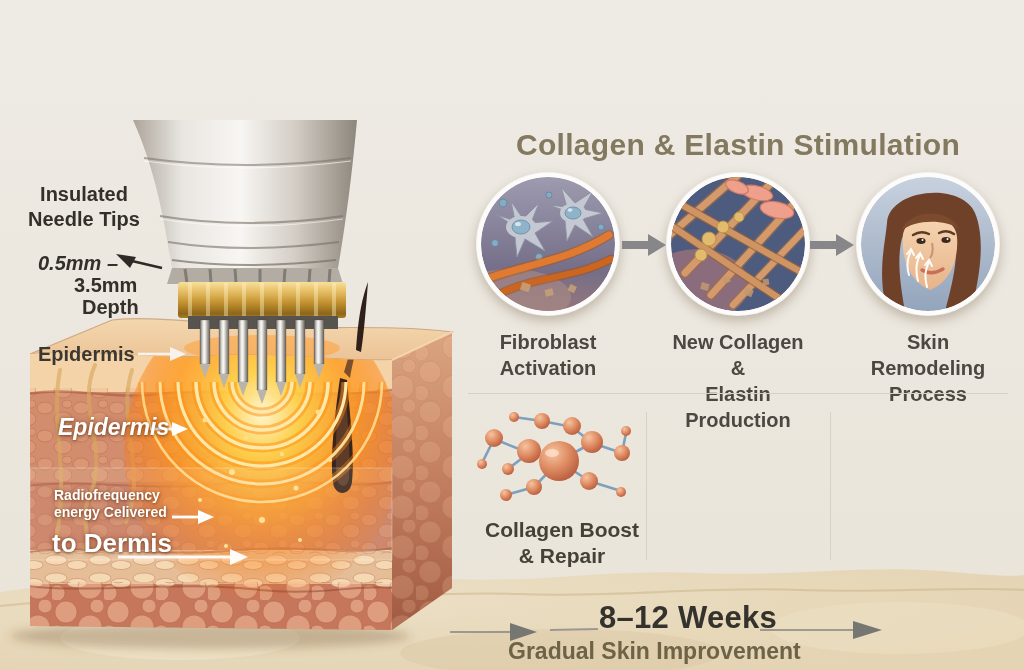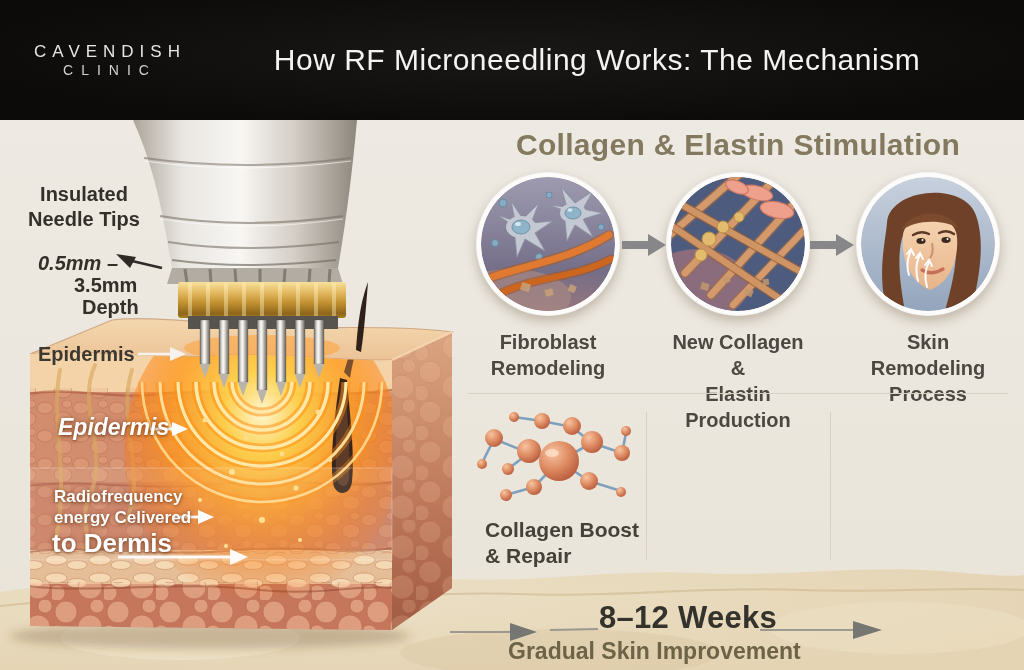--- a/index.html
+++ b/index.html
@@ -29,43 +29,36 @@
   .circle{width:144px;height:144px;border-radius:50%;background:#fdfcfa;
           box-shadow:0 5px 12px rgba(110,85,60,.35), inset 0 0 0 1px rgba(0,0,0,.04);
           display:flex;align-items:center;justify-content:center;}
   .circle svg{border-radius:50%;}
   .step-cap{margin-top:13px;text-align:center;font-size:20px;line-height:1.3;font-weight:600;color:#4b4741;}
   .step-arrow{position:absolute;top:112px;width:44px;height:26px;}
   .hdiv{position:absolute;left:6px;top:273px;width:540px;height:1px;background:#d7d1c3;}
   .benefits{position:absolute;left:0;top:288px;width:552px;display:grid;grid-template-columns:184px 184px 184px;}
   .benefit{display:flex;flex-direction:column;align-items:center;}
   .bimg{height:102px;display:flex;align-items:center;justify-content:center;}
-  .ben-cap{margin-top:7px;font-size:21px;line-height:1.25;font-weight:600;color:#454139;margin-left:16px;}
+  .ben-cap{margin-top:7px;text-align:center;font-size:21px;line-height:1.25;font-weight:600;color:#454139;margin-left:16px;}
   .vdiv{position:absolute;top:292px;width:1px;height:148px;background:#d8d2c5;}
   
   .band{position:absolute;left:0;top:558px;width:844px;height:112px;z-index:2;}
   .band .wave{position:absolute;left:0;top:0;}
   .weeks{position:absolute;left:528px;top:42px;width:320px;text-align:center;
          font-size:31px;font-weight:700;color:#34322d;letter-spacing:.3px;}
   .band-sub{position:absolute;left:508px;top:80px;width:380px;text-align:left;
             font-size:23px;font-weight:600;color:#6d6347;}
   .t-arrow{position:absolute;top:60px;}
 </style>
 </head>
 <body>
 
 <div class="canvas">
 
-  <div class="hdr">
-    <div class="brand">
-      <div class="b1">CAVENDISH</div>
-      <div class="b2">CLINIC</div>
-    </div>
-    <h1>How RF Microneedling Works: The Mechanism</h1>
-  </div>
 
   <div class="band">
     <svg class="wave" width="1024" height="112" viewBox="0 0 1024 112">
       <defs>
         <radialGradient id="bnd1" cx="30%" cy="30%" r="80%">
           <stop offset="0%" stop-color="#ecdfc4"></stop>
             <stop offset="100%" stop-color="#e4d4b4"></stop>
         </radialGradient>
       </defs>
       <path d="M0,34 C60,26 120,18 200,25 C290,33 360,17 450,21 C540,25 610,11 700,15 C790,19 860,7 940,13 C990,17 1010,19 1024,17 L1024,112 L0,112 Z" fill="url(#bnd1)"></path>
@@ -139,21 +132,21 @@
 
               <g fill="#c69f78" opacity=".9">
                 <rect x="40" y="106" width="9" height="8" transform="rotate(18 44 110)"></rect>
                 <rect x="64" y="112" width="8" height="7" transform="rotate(-12 68 115)"></rect>
                 <rect x="88" y="108" width="7" height="7" transform="rotate(25 91 111)"></rect>
               </g>
             </g>
           </svg>
         </div>
         <div class="step-cap pre">Fibroblast
-Remodeling</div>
+Activation</div>
       </div>
 
       <div class="step">
         <div class="circle">
           <svg width="134" height="134" viewBox="0 0 134 134">
             <defs>
                 <clipPath id="c2clip">
                   <circle cx="67" cy="67" r="67"></circle>
                 </clipPath>
               </defs>
@@ -569,17 +562,17 @@
 Needle Tips</div>
 
   <div class="lbl lbl-dark" style="left:38px;top:251px;font-weight:600;font-style:italic;">0.5mm –</div>
   <div class="lbl lbl-dark" style="left:74px;top:273px;font-weight:600;">3.5mm</div>
   <div class="lbl lbl-dark" style="left:82px;top:295px;font-weight:600;">Depth</div>
 
   <div class="lbl" style="left:38px;top:343px;font-size:20px;font-weight:600;color:#3b3731;">Epidermis</div>
 
   <div class="lbl lbl-white" style="left:58px;top:414px;font-size:23px;font-style:italic;">Epidermis</div>
 
-  <div class="lbl lbl-white pre" style="left:54px;top:487px;font-size:17px;line-height:1.22;">Radiofrequency
+  <div class="lbl lbl-white pre" style="left:54px;top:487px;font-size:14px;line-height:1.22;">Radiofrequency
 energy Celivered</div>
   <div class="lbl lbl-white" style="left:52px;top:528px;font-size:26px;">to Dermis</div>
 
 </div>
 
 </body></html>

